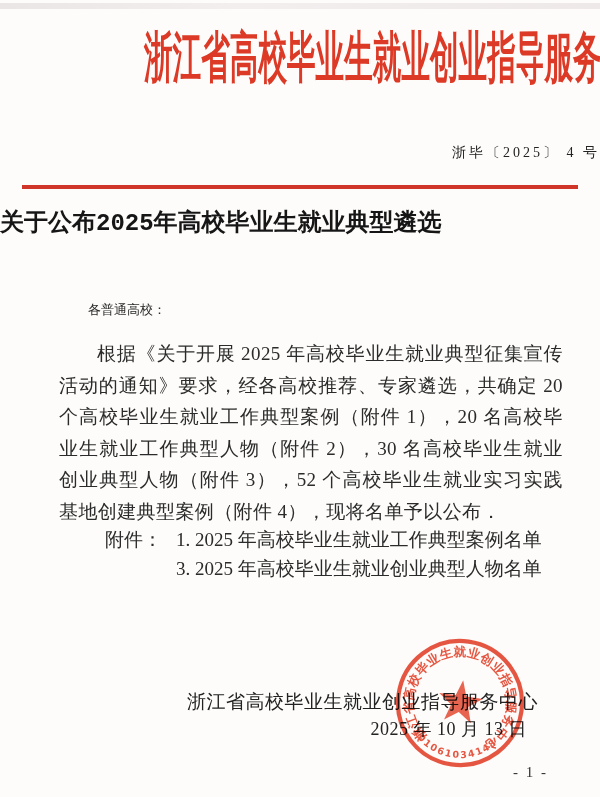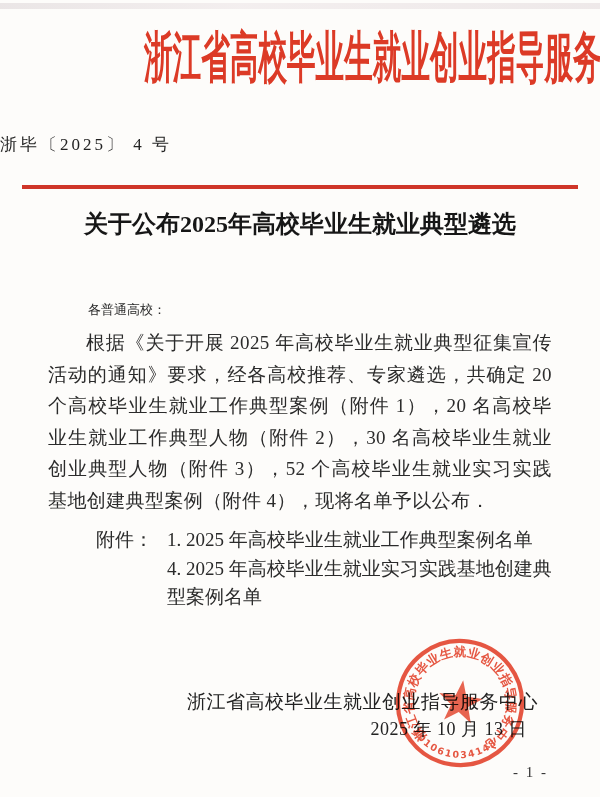--- a/index.html
+++ b/index.html
@@ -18,45 +18,46 @@
     opacity:.75;
   }
   .red-header {
     position:absolute; top:27px; left:0; width:600px; margin:0;
     text-align:center; white-space:nowrap;
     font-size:55px; line-height:62px; font-weight:700;
     color:var(--header_red,#dc3a26);
     transform:scaleX(0.52); transform-origin:50% 50%;
   }
   .doc-number {
-    position:absolute; top:133px; left:0; width:100%;
-    text-align:left; font-size:17px; letter-spacing:3px;
+    position:absolute; top:144px; left:0; width:100%;
+    text-align:right; font-size:14px; letter-spacing:3px;
     color:#222;
   }
   .red-rule {
     position:absolute; top:185px; left:22px; width:556px; height:4px;
     background:var(--rule_red,#cf3528);
   }
   .doc-title {
     position:absolute; top:207px; left:0; width:100%;
-    text-align:center; font-weight:700; font-size:24px; line-height:34px;
+    text-align:left; font-weight:700; font-size:24px; line-height:34px;
     color:var(--title_text,#161616);
+    font-family:Liberation Mono, monospace;
   }
   .salutation {
     position:absolute; top:301px; left:48px;
     font-size:13px; color:var(--text,#2b2b2b);margin-left:40px;
   }
   .body-para {
-    position:absolute; top:327px; left:48px; width:504px; margin:0;
+    position:absolute; top:327px; left:48px; width:504px; margin:11px;
     font-size:19px; line-height:31.6px; letter-spacing:.4px;
     text-align:justify; text-indent:38px;
     color:var(--text,#2b2b2b);
   }
   .attachments {
-    position:absolute; top:526px; left:96px; width:464px;
+    position:absolute; top:526px; left:105px; width:464px;
     display:flex; align-items:flex-start;
     font-size:19px; line-height:28.6px;
     color:var(--text,#2b2b2b);
   }
   .att-label { flex:0 0 auto; white-space:nowrap; }
   .att-items { flex:1 1 auto; margin-left:14px; }
   .signature {
     position:absolute; top:689px; right:62px;
     font-size:19px; letter-spacing:.5px; white-space:nowrap;
     color:#222;
@@ -105,21 +106,21 @@
   </div>
 
   <div class="salutation">各普通高校：</div>
 
   <p class="body-para">根据《关于开展 2025 年高校毕业生就业典型征集宣传活动的通知》要求，经各高校推荐、专家遴选，共确定 20 个高校毕业生就业工作典型案例（附件 1），20 名高校毕业生就业工作典型人物（附件 2），30 名高校毕业生就业创业典型人物（附件 3），52 个高校毕业生就业实习实践基地创建典型案例（附件 4），现将名单予以公布．</p>
 
   <div class="attachments">
     <span class="att-label">附件：</span>
     <div class="att-items">
       <div class="att-item">1. 2025 年高校毕业生就业工作典型案例名单</div>
-      <div class="att-item">4. 2025 年高校毕业生就业实习实践基地创建典型案例名单</div>
+      <div class="att-item">3. 2025 年高校毕业生就业创业典型人物名单</div>
     </div>
   </div>
 
   <div class="signature">浙江省高校毕业生就业创业指导服务中心</div>
 
   <div class="date">2025 年 10 月 13 日</div>
 
   <svg class="seal" viewBox="-75 -75 150 150" xmlns="http://www.w3.org/2000/svg">
     <g transform="rotate(8)">
       <circle class="seal-ring" r="62"></circle>

